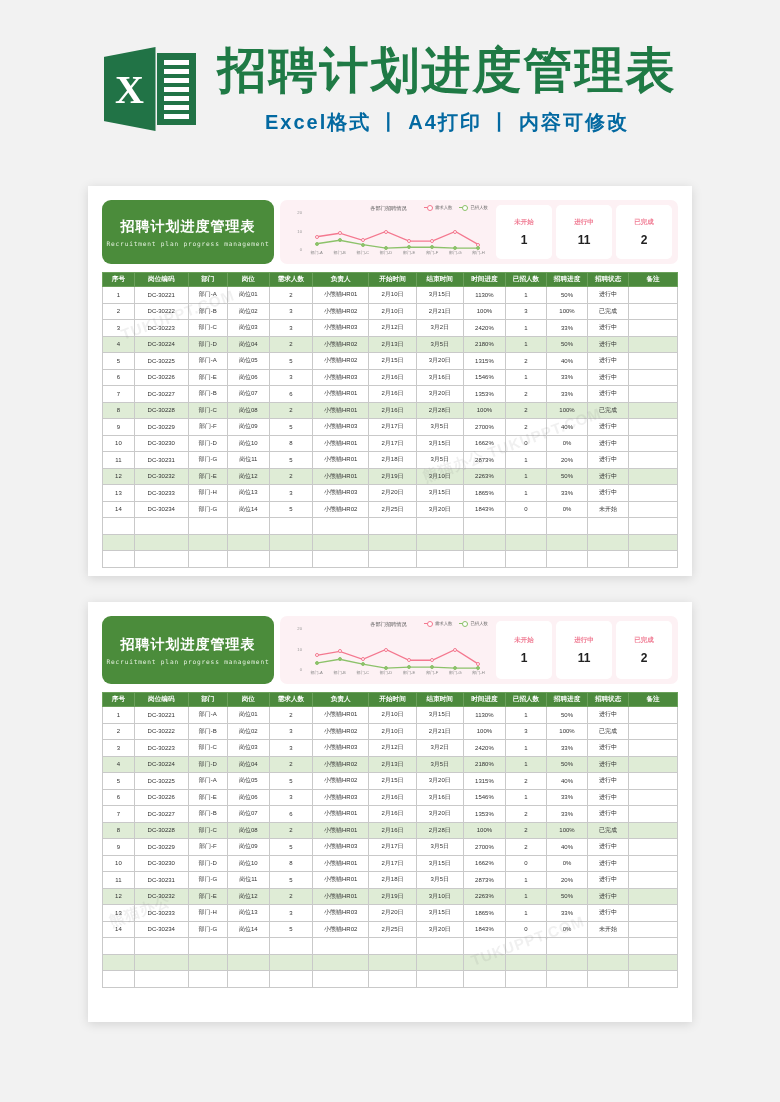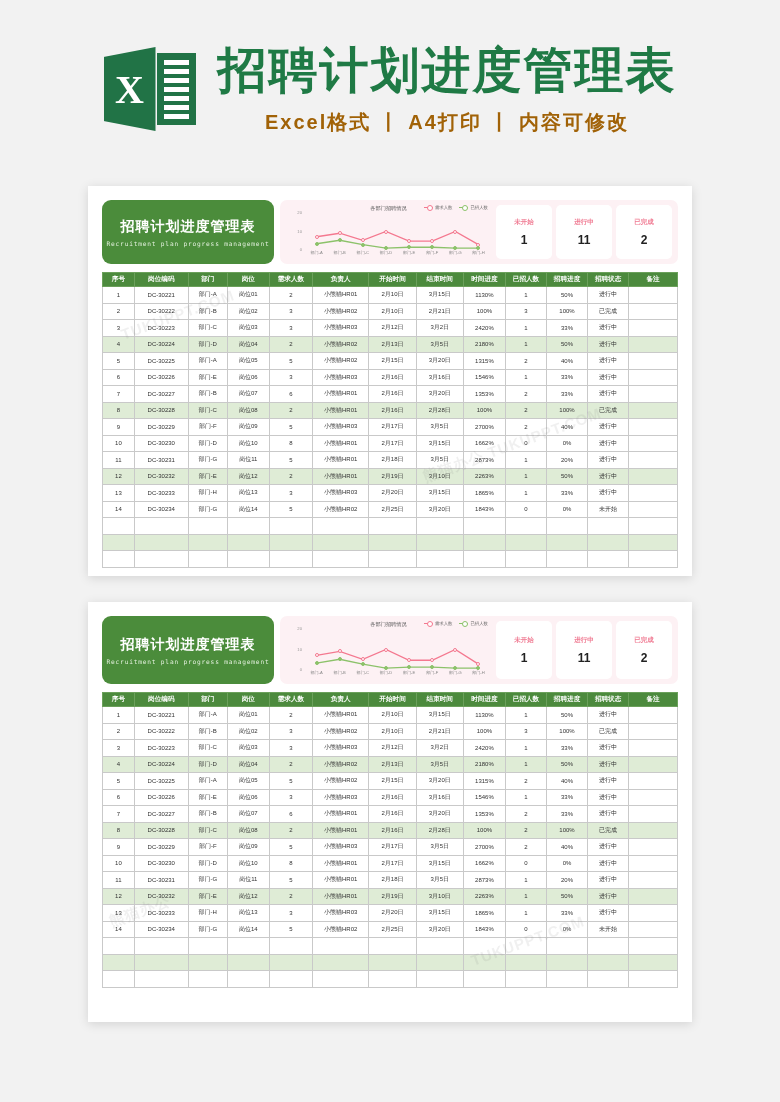--- a/index.html
+++ b/index.html
@@ -41,21 +41,21 @@
     display: block; height: 5px; background: #fff; margin: 4px 5px 0 5px;
   }
   .xl-logo .blockR i:first-child { margin-top: 5px; }
   .banner-text { display: flex; flex-direction: column; }
   .banner-title {
     font-size: 49px; font-weight: bold; color: #1f7a45; letter-spacing: 2px;
     line-height: 1.15;
   }
   .banner-sub {
     margin-top: 10px; font-size: 20px; font-weight: bold;
-    color: #a16207; letter-spacing: 2px; text-align: center;
+    color: #0369a1; letter-spacing: 2px; text-align: center;
   }
 
   
   .page {
     position: absolute; left: 88px; width: 604px;
     background: #fff;
     box-shadow: 0 2px 10px rgba(0,0,0,.13);
   }
   #page1 { top: 186px; height: 390px; }
   #page2 { top: 602px; height: 420px; }

